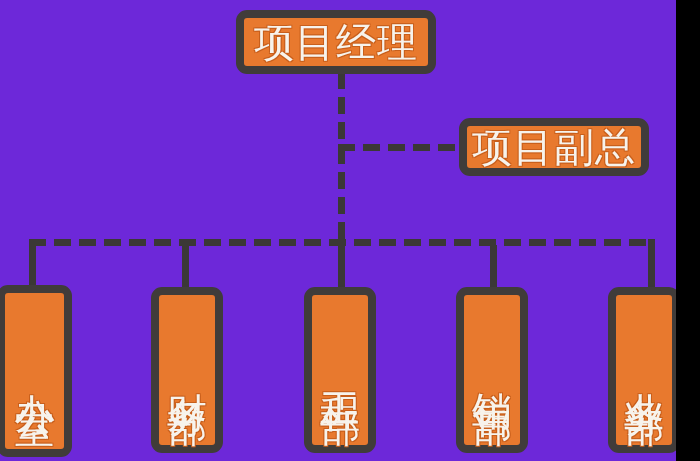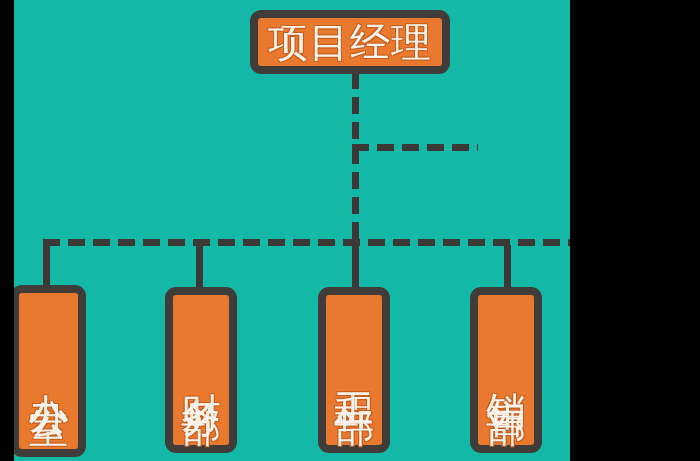--- a/index.html
+++ b/index.html
@@ -2,26 +2,25 @@
 <html><head>
 <meta charset="utf-8">
 <style>
   html, body {
     margin: 0;
     padding: 0;
     background: #000000;
   }
   #stage {
     position: relative;
-    width: 556px;
+    width: 676px;
     height: 461px;
-    background: #14b8a6;
+    background: #6d28d9;
     overflow: hidden;
     font-family: "DejaVu Sans", sans-serif;
-    margin-left: 14px;
   }
 
   
   .conn {
     position: absolute;
     background-repeat: repeat-x;
   }
   .conn-h {
     height: 7px;
     background-image: repeating-linear-gradient(
@@ -95,20 +94,23 @@
   <div class="conn conn-solid-v" style="left:29px; top:245px; height:48px;"></div>
   <div class="conn conn-solid-v" style="left:182px; top:245px; height:48px;"></div>
   <div class="conn conn-solid-v" style="left:338px; top:245px; height:48px;"></div>
   <div class="conn conn-solid-v" style="left:490px; top:245px; height:48px;"></div>
   <div class="conn conn-solid-v" style="left:648px; top:245px; height:48px;"></div>
 
   <div class="node node-horizontal" style="left:236px; top:10px; width:200px; height:64px;">
     <span class="node-label">项目经理</span>
   </div>
 
+  <div class="node node-horizontal" style="left:459px; top:118px; width:190px; height:58px;">
+    <span class="node-label">项目副总</span>
+  </div>
 
   <div class="node node-vertical" style="left:-3px; top:285px; width:75px; height:172px;">
     <span class="node-label">办公室</span>
   </div>
 
   <div class="node node-vertical" style="left:151px; top:287px; width:72px; height:166px;">
     <span class="node-label">财务部</span>
   </div>
 
   <div class="node node-vertical" style="left:304px; top:287px; width:72px; height:166px;">

